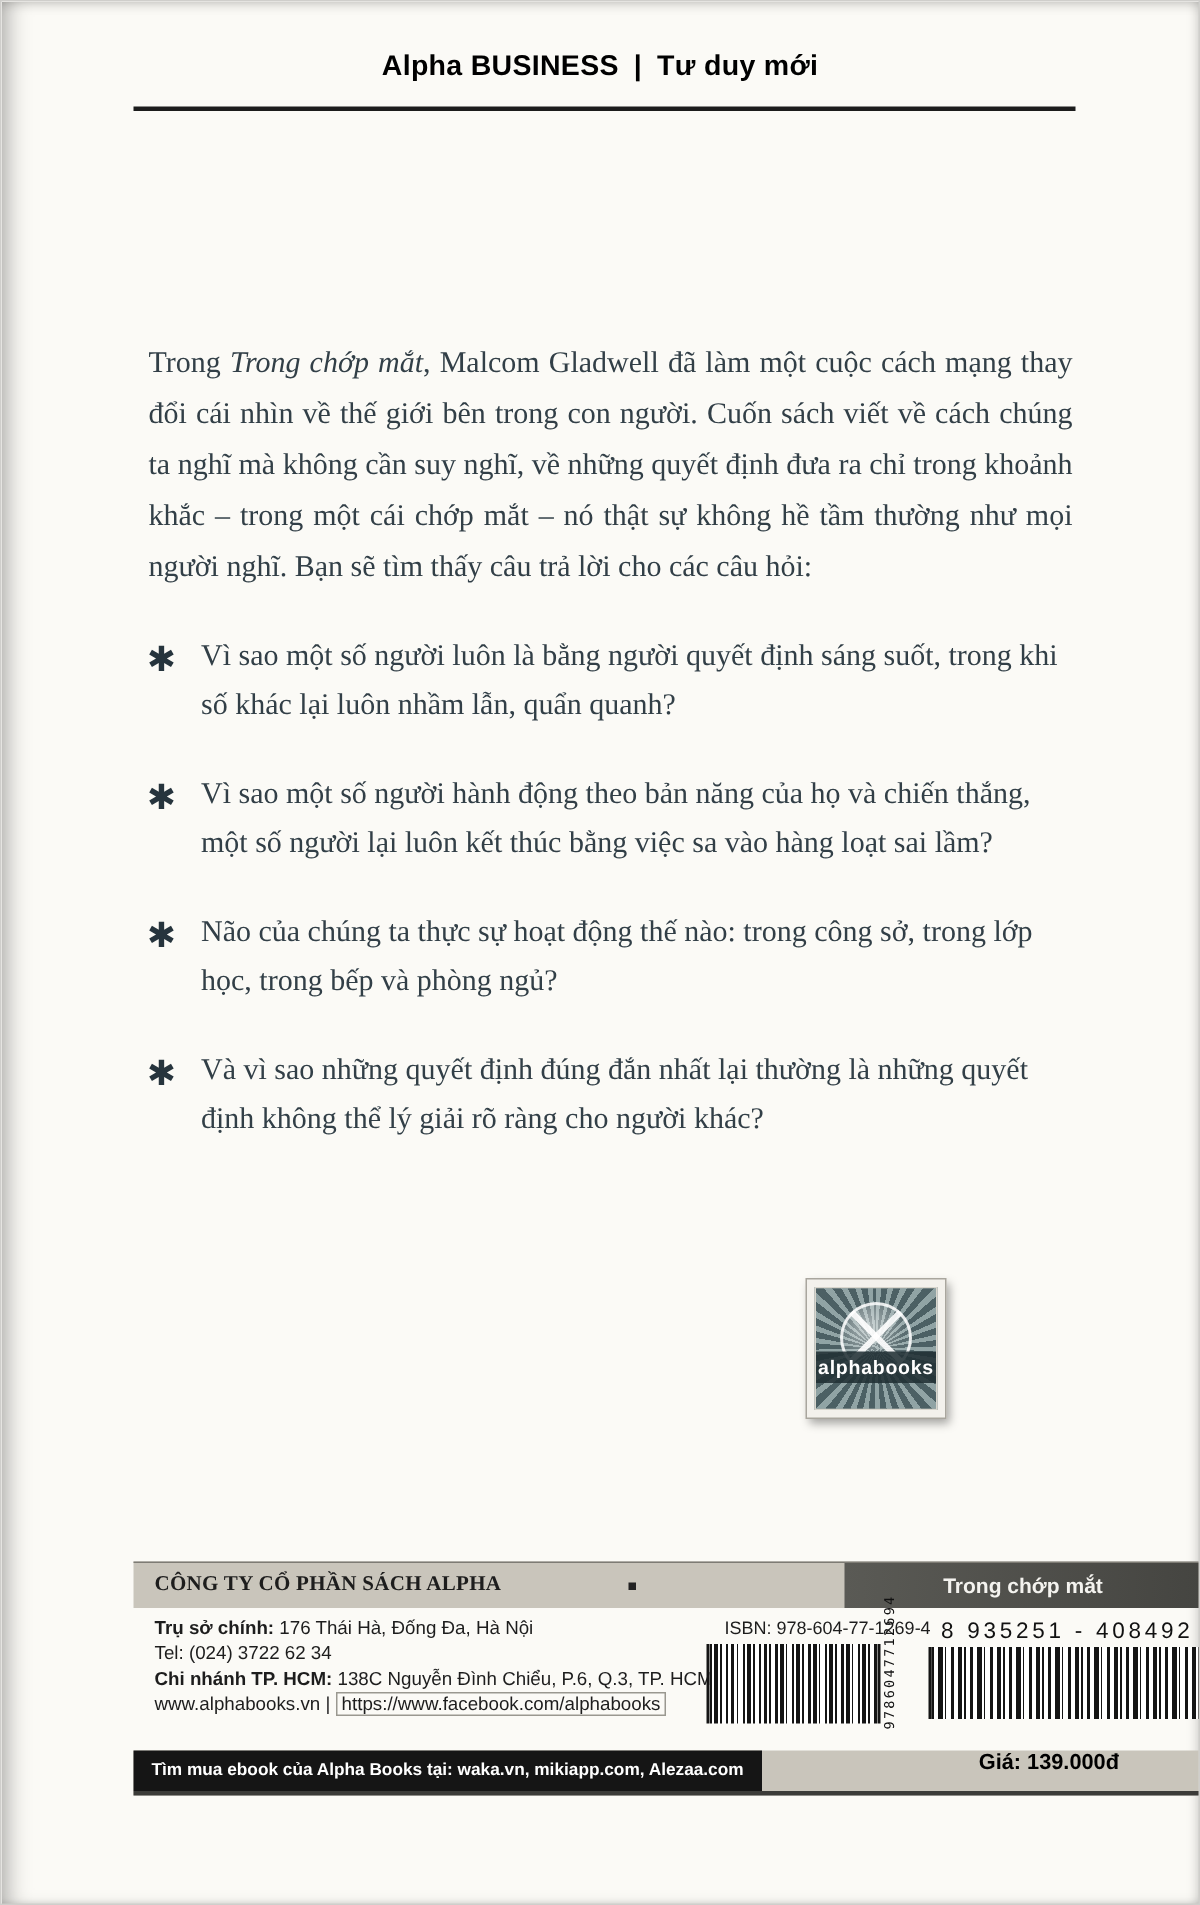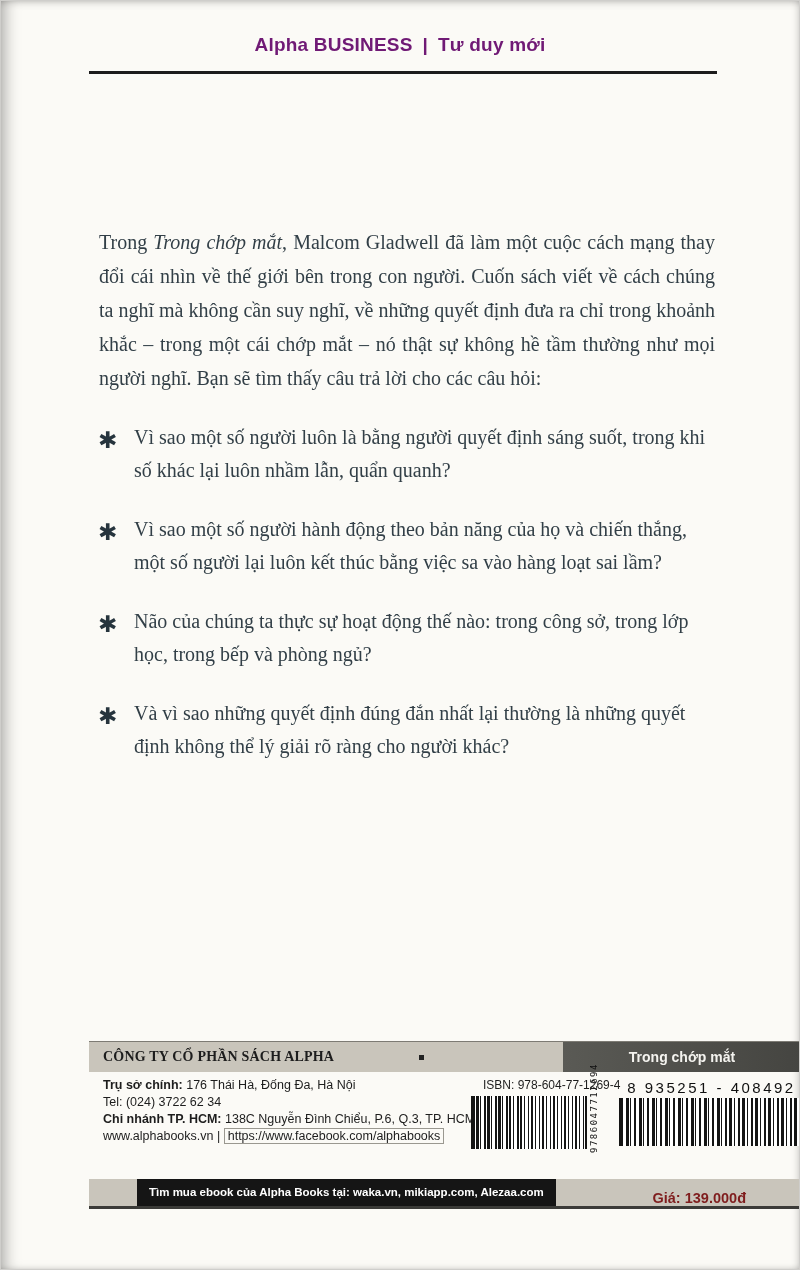--- a/index.html
+++ b/index.html
@@ -15,21 +15,21 @@
       inset 0 7px 9px -7px rgba(0,0,0,0.22),
       inset 0 -4px 6px -5px rgba(0,0,0,0.15);
     border:1px solid #cfcecb;
     box-sizing:border-box;
   }
 
   
   .header-text{
     position:absolute;top:33px;left:0;width:100%;
     text-align:center;
-    font-weight:bold;font-size:19px;color:#701a75;letter-spacing:.2px;
+    font-weight:bold;font-size:19px;color:#000000;letter-spacing:.2px;
   }
   .header-text .sep{margin:0 10px;font-weight:bold;}
   .header-rule{
     position:absolute;top:70px;left:88px;width:628px;height:3px;background:#1c1c1c;
   }
 
   
   .content{
     position:absolute;top:223px;left:97px;width:618px;
     font-family:"Liberation Serif", serif;
@@ -129,31 +129,31 @@
   }
   .bc2-bars{
     height:48px;
     background:repeating-linear-gradient(90deg,
       #141414 0 2px,#fff 2px 4.5px,
       #141414 4.5px 7.5px,#fff 7.5px 9px,
       #141414 9px 10px,#fff 10px 13px);
     border-left:2px solid #141414;border-right:2px solid #141414;
   }
   .bottom-strip{
-    display:flex;margin-top:16px;height:27px;background:#c9c5bb;
-    border-bottom:3px solid #3b3b38;align-items:flex-end;padding-left:48px;
+    display:flex;margin-top:4px;height:27px;background:#c9c5bb;
+    border-bottom:3px solid #3b3b38;align-items:flex-start;
   }
   .ebook-box{
     background:#151515;color:#fff;
     font-weight:bold;font-size:11.5px;line-height:27px;height:27px;
     padding:0 12px;white-space:nowrap;
   }
   .price{
     margin-left:auto;padding-right:55px;
-    font-weight:bold;font-size:14.5px;color:#7f1d1d;white-space:nowrap;
+    font-weight:bold;font-size:14.5px;color:#000000;white-space:nowrap;
   }
 </style>
 </head>
 <body>
 
 <div class="page">
 
   <div class="header-text">
     <span>Alpha BUSINESS</span><span class="sep">|</span><span>Tư duy mới</span>
   </div>
@@ -175,20 +175,29 @@
         <span class="star">✱</span>
         <span class="bullet-text">Não của chúng ta thực sự hoạt động thế nào: trong công sở, trong lớp học, trong bếp và phòng ngủ?</span>
       </div>
       <div class="bullet">
         <span class="star">✱</span>
         <span class="bullet-text">Và vì sao những quyết định đúng đắn nhất lại thường là những quyết định không thể lý giải rõ ràng cho người khác?</span>
       </div>
     </div>
   </div>
 
+  <div class="logo">
+    <div class="logo-inner">
+      <div class="logo-burst"></div>
+      <div class="logo-ring"></div>
+      <div class="logo-bar a"></div>
+      <div class="logo-bar b"></div>
+      <div class="logo-band">alphabooks</div>
+    </div>
+  </div>
 
   <div class="footer">
 
     <div class="company-bar">
       <span class="company-name">CÔNG TY CỔ PHẦN SÁCH ALPHA</span>
       <span class="company-dot"></span>
       <span class="title-chip">Trong chớp mắt</span>
     </div>
 
     <div class="info-row">

